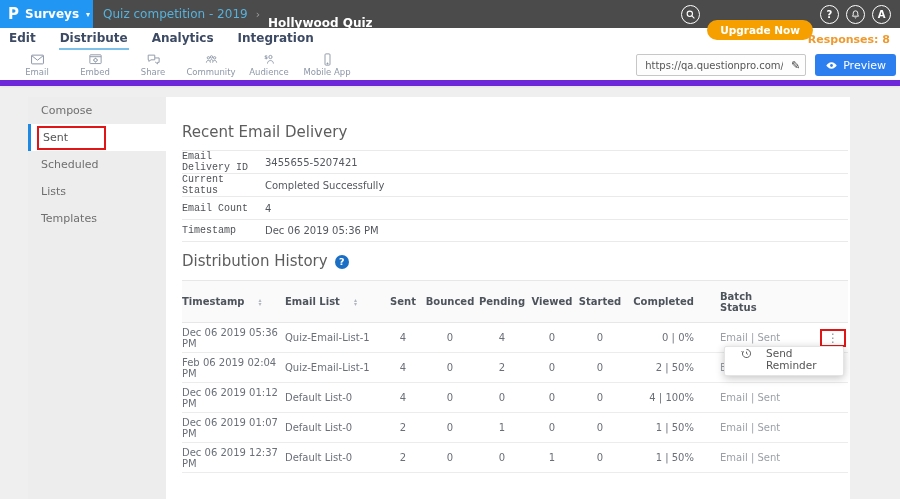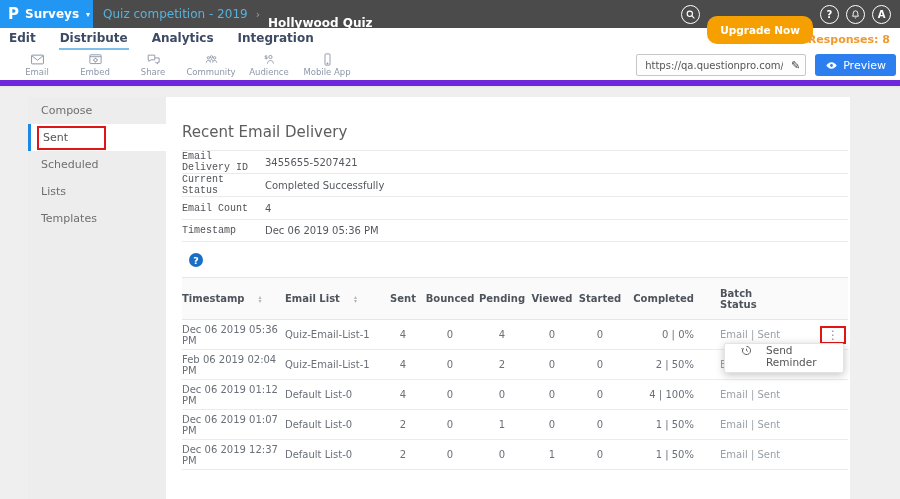--- a/index.html
+++ b/index.html
@@ -18,21 +18,21 @@
   .logo-block .caret { font-size:8px; margin-left:1px; }
   .breadcrumb { display:flex; align-items:center; gap:8px; margin-left:10px; font-size:12px; white-space:nowrap; }
   .breadcrumb .parent { color:var(--breadcrumb-blue,#56b2dc); cursor:pointer; text-decoration:none; }
   .breadcrumb .sep { color:#9f9f9f; font-size:11px; }
   .breadcrumb .current { color:#fff; font-weight:600;margin-top:17px; }
   .topbar-right { margin-left:auto; display:flex; align-items:center; gap:7px; padding-right:9px; }
   .circle-btn { width:19px; height:19px; border:1.5px solid #fff; border-radius:50%; background:transparent; color:#fff;
     font-size:10px; font-weight:700; display:flex; align-items:center; justify-content:center; cursor:pointer;
     font-family:inherit; padding:0; flex-shrink:0; }
   .circle-btn svg { width:11px; height:11px; display:block; }
-  .upgrade-btn { height:28px; border:none; border-radius:10px; background:var(--upgrade-orange,#f5a000); color:#fff;
+  .upgrade-btn { height:20px; border:none; border-radius:10px; background:var(--upgrade-orange,#f5a000); color:#fff;
     font-size:10.5px; font-weight:700; padding:0 13px; cursor:pointer; font-family:inherit;margin-top:32px; }
   
   .tabs { height:22px; background:#fff; display:flex; align-items:flex-end; padding:0 10px 0 8px; }
   .tab { font-size:12px; font-weight:600; color:var(--tab-navy,#3c4a64); padding:2px 1px 3px; margin-right:22px;
     border-bottom:2px solid transparent; cursor:pointer; line-height:1.2; }
   .tab.active { font-weight:700; border-bottom-color:var(--tab-underline,#7cc0ea); }
   .responses { margin-left:auto; font-size:11px; font-weight:600; color:var(--responses-orange,#ef9a2e); padding-bottom:4px; }
   
   .toolbar { height:36px; background:#fff; border-bottom:6px solid #6d28d9; box-shadow:0 1px 2px rgba(0,0,0,.05);
     display:flex; align-items:center; }
@@ -249,20 +249,21 @@
             <span class="f-label">Email Count</span>
             <span class="f-value">4</span>
           </div>
           <div class="field-row">
             <span class="f-label">Timestamp</span>
             <span class="f-value">Dec 06 2019 05:36 PM</span>
           </div>
         </div>
 
       <h2 class="section dh">
+        <span>Distribution History</span>
         <span class="help-badge">?</span>
       </h2>
 
       <div class="table-wrap">
         <table>
           <colgroup>
             <col style="width:103px">
               <col style="width:97px">
               <col style="width:42px">
               <col style="width:52px">

